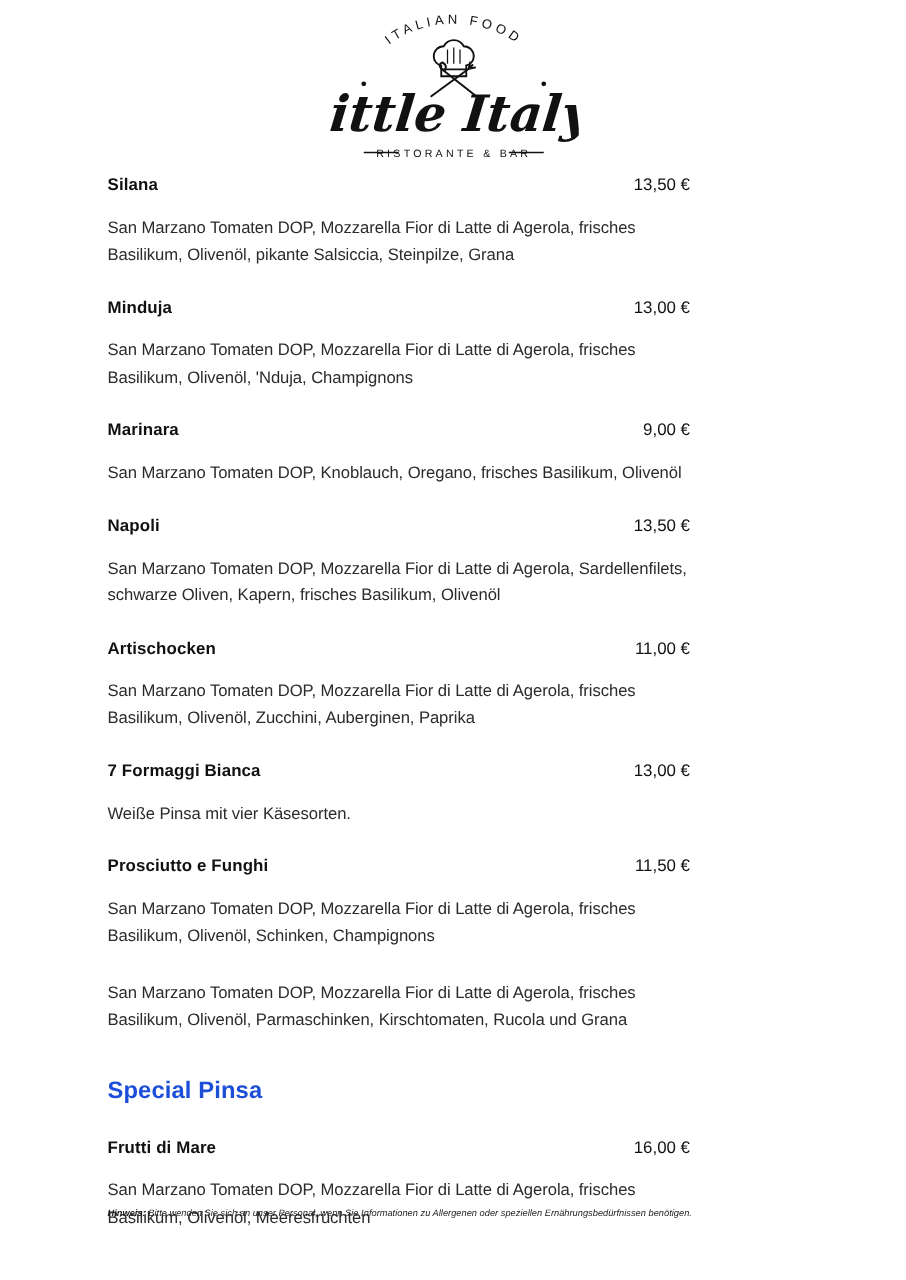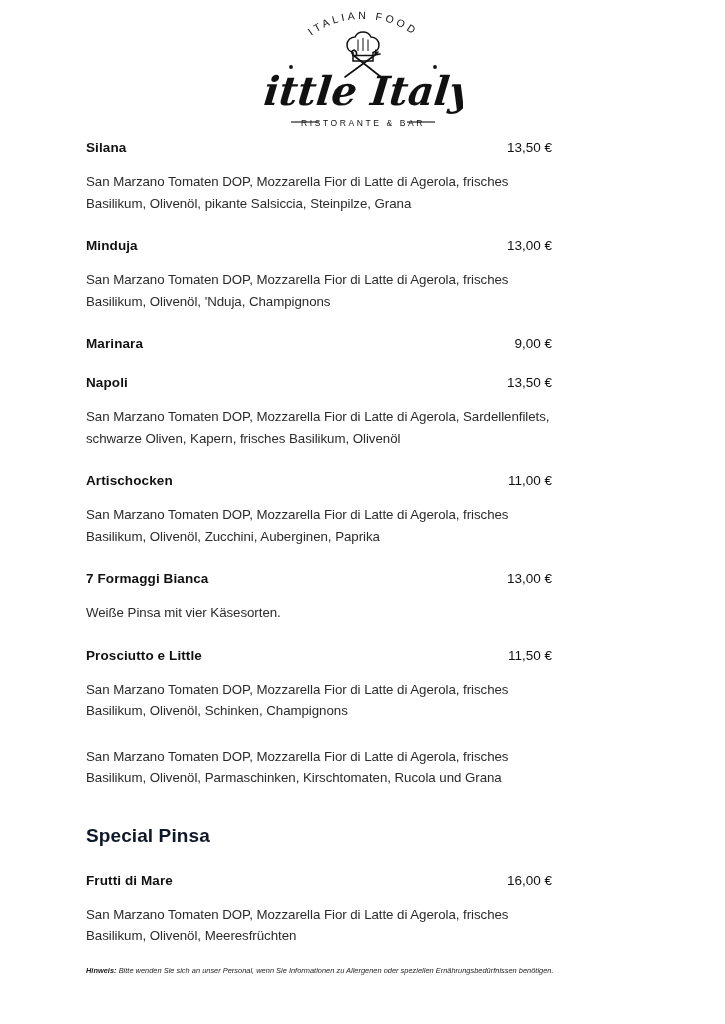--- a/index.html
+++ b/index.html
@@ -66,21 +66,21 @@
     color: #2b2b2b;
     margin-top: 16px;
     max-width: 540px;
     letter-spacing: -0.05px;
   }
 
   
   .section-heading {
     font-size: 19px;
     font-weight: bold;
-    color: #0f172a;
+    color: #1d4ed8;
     margin-top: 36px;
     margin-bottom: 26px;
     letter-spacing: 0.1px;
   }
 
   
   .footer-note {
     position: absolute;
     left: 86px;
     right: 86px;
@@ -151,20 +151,21 @@
       <span class="item-price">13,00 €</span>
     </div>
     <div class="item-desc">San Marzano Tomaten DOP, Mozzarella Fior di Latte di Agerola, frisches Basilikum, Olivenöl, 'Nduja, Champignons</div>
   </div>
 
   <div class="menu-item">
     <div class="item-head">
       <span class="item-name">Marinara</span>
       <span class="item-price">9,00 €</span>
     </div>
+    <div class="item-desc">San Marzano Tomaten DOP, Knoblauch, Oregano, frisches Basilikum, Olivenöl</div>
   </div>
 
   <div class="menu-item">
     <div class="item-head">
       <span class="item-name">Napoli</span>
       <span class="item-price">13,50 €</span>
     </div>
     <div class="item-desc">San Marzano Tomaten DOP, Mozzarella Fior di Latte di Agerola, Sardellenfilets, schwarze Oliven, Kapern, frisches Basilikum, Olivenöl</div>
   </div>
 
@@ -179,21 +180,21 @@
   <div class="menu-item">
     <div class="item-head">
       <span class="item-name">7 Formaggi Bianca</span>
       <span class="item-price">13,00 €</span>
     </div>
     <div class="item-desc">Weiße Pinsa mit vier Käsesorten.</div>
   </div>
 
   <div class="menu-item">
     <div class="item-head">
-      <span class="item-name">Prosciutto e Little</span>
+      <span class="item-name">Prosciutto e Funghi</span>
       <span class="item-price">11,50 €</span>
     </div>
     <div class="item-desc">San Marzano Tomaten DOP, Mozzarella Fior di Latte di Agerola, frisches Basilikum, Olivenöl, Schinken, Champignons</div>
   </div>
 
 
   <div class="menu-item">
     <div class="item-desc">San Marzano Tomaten DOP, Mozzarella Fior di Latte di Agerola, frisches Basilikum, Olivenöl, Parmaschinken, Kirschtomaten, Rucola und Grana</div>
   </div>
 

